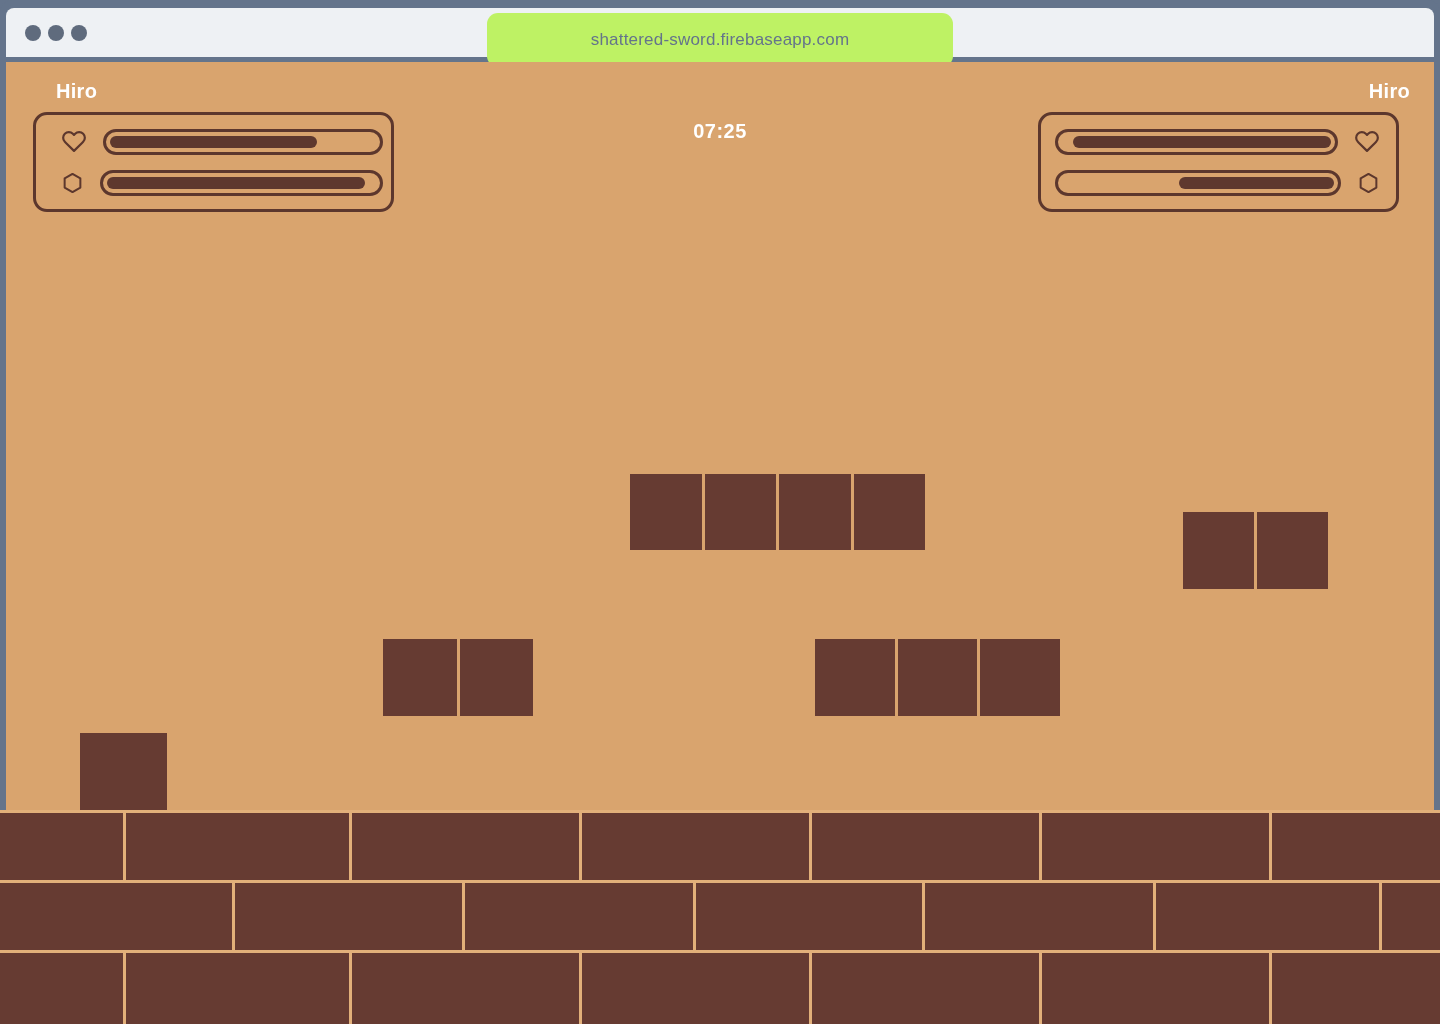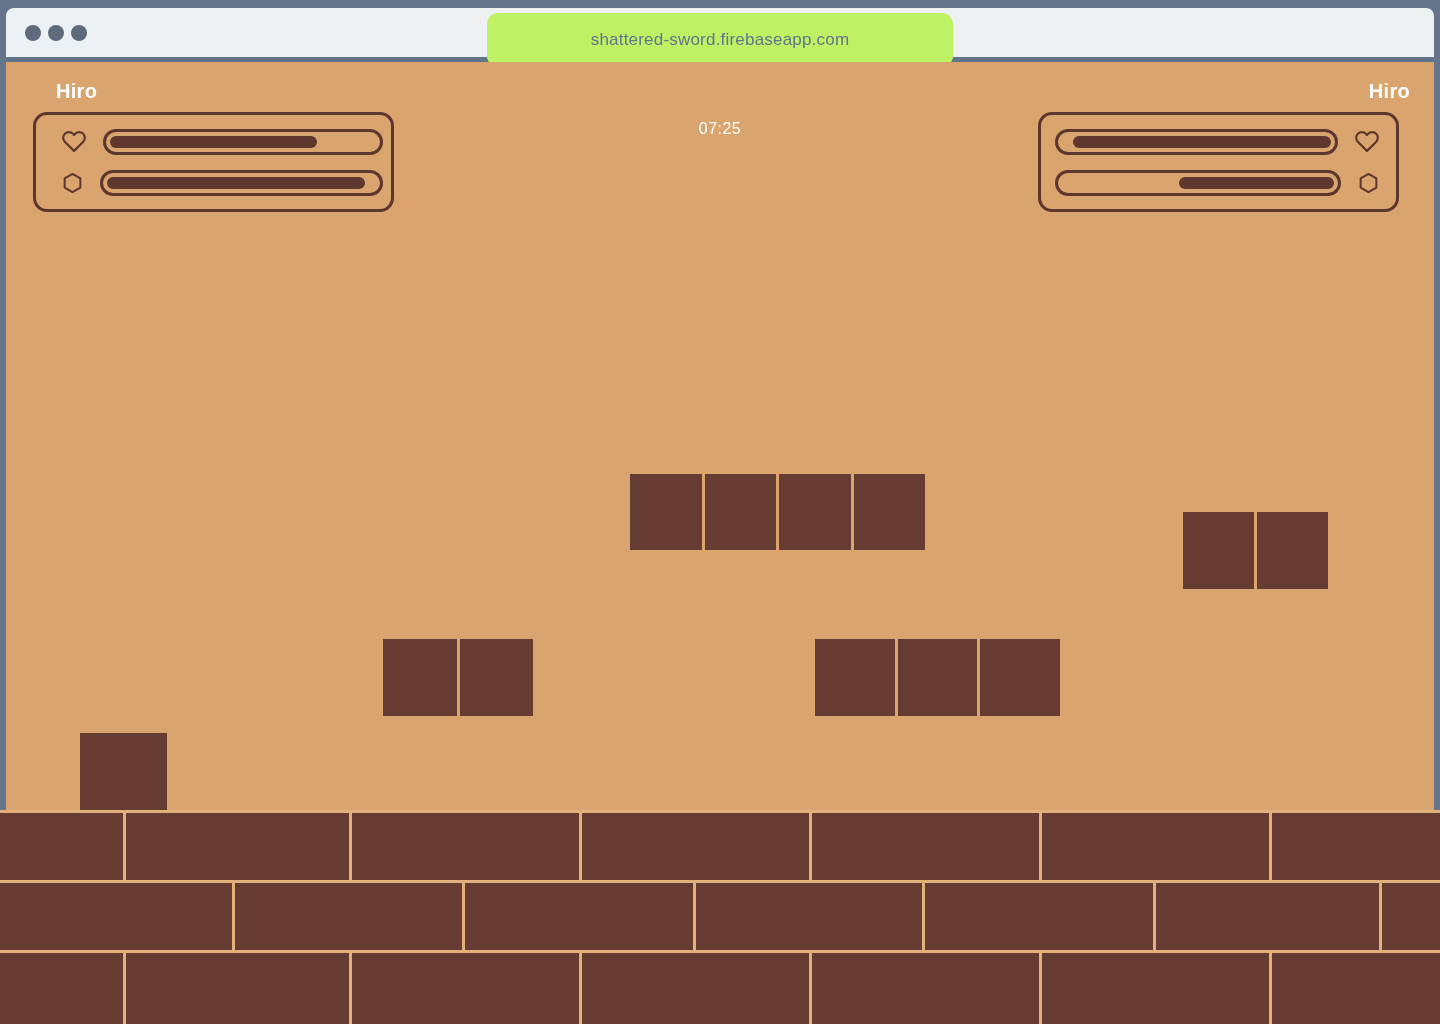--- a/index.html
+++ b/index.html
@@ -22,21 +22,21 @@
     display:flex;align-items:center;justify-content:center;
   }
   .urlbar span{font-size:17px;color:var(--url-text,#64748B);letter-spacing:.2px;}
   
   .game-viewport{
     position:absolute;left:6px;right:6px;top:62px;bottom:0;
     background:var(--bg,#D9A46E);
   }
   .timer{
     position:absolute;top:121px;left:50%;transform:translateX(-50%);
-    color:var(--text,#FFFFFF);font-size:16px;font-weight:400;letter-spacing:.5px;line-height:1;
+    color:var(--text,#FFFFFF);font-size:20px;font-weight:700;letter-spacing:.5px;line-height:1;
   }
   
   .hud-label{
     position:absolute;top:81px;color:var(--text,#FFFFFF);
     font-size:20px;font-weight:700;line-height:1;letter-spacing:.3px;
   }
   .hud-label.left{left:56px;}
   .hud-label.right{right:30px;}
   .hud-box{
     position:absolute;top:112px;width:361px;height:100px;box-sizing:border-box;

